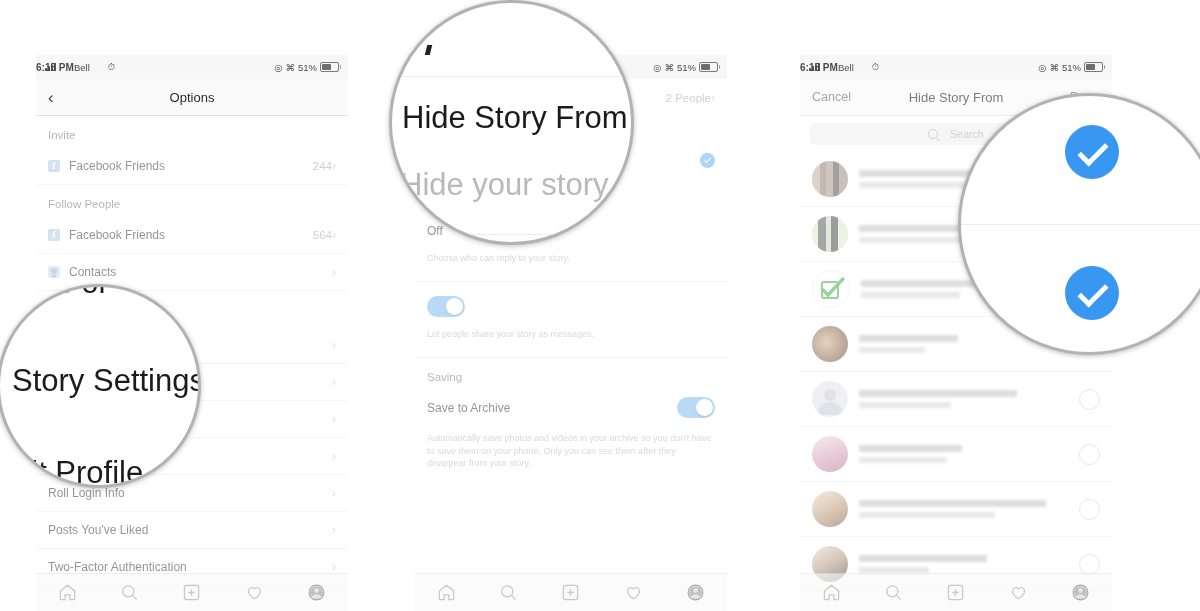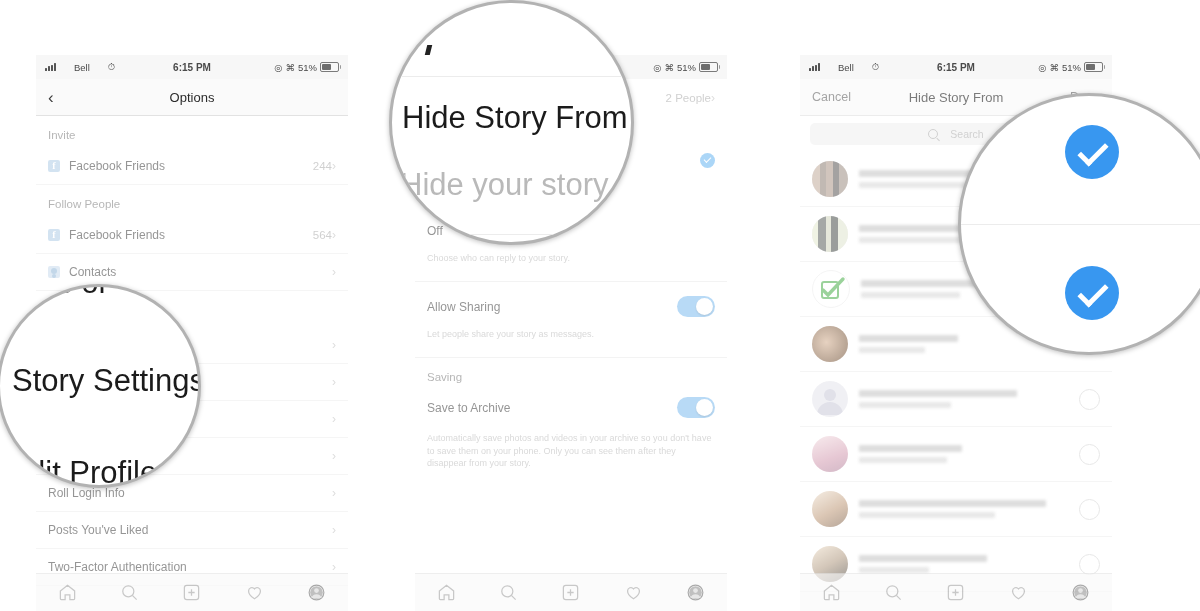--- a/index.html
+++ b/index.html
@@ -13,21 +13,21 @@
   #phone-mid{left:415px;width:312px;}
   #phone-right{left:800px;width:312px;}
 
   
   .fade{opacity:.62;}
 
   
   .statusbar{height:24px;background:#f7f7f7;display:flex;align-items:center;
              padding:0 9px;font-size:9.5px;color:#4a4a4a;position:relative;}
   .sb-left{display:flex;align-items:center;gap:18px;}
-  .sb-center{position:absolute;left:0;right:0;text-align:center;font-weight:bold;font-size:10px;}
+  .sb-center{position:absolute;left:0;right:0;text-align:left;font-weight:bold;font-size:10px;}
   .sb-right{margin-left:auto;display:flex;align-items:center;gap:3px;position:relative;z-index:2;}
   .sig{display:inline-flex;align-items:flex-end;gap:1px;height:8px;}
   .sig i{display:block;width:2px;background:#555;border-radius:.5px;}
   .sig i:nth-child(1){height:3px}.sig i:nth-child(2){height:5px}
   .sig i:nth-child(3){height:6.5px}.sig i:nth-child(4){height:8px}
   .batt{display:inline-block;width:17px;height:8px;border:1px solid #7a7a7a;border-radius:2px;position:relative;}
   .batt::after{content:"";position:absolute;right:-3px;top:2px;width:1.5px;height:4px;background:#9a9a9a;border-radius:0 1px 1px 0;}
   .batt i{position:absolute;left:1px;top:1px;bottom:1px;width:52%;background:#6e6e6e;border-radius:1px;}
 
   
@@ -262,21 +262,20 @@
     <div class="opt">
       <span class="lbl">People You Follow</span>
     </div>
     <div class="opt">
       <span class="lbl">Off</span>
     </div>
     <div class="helper">Choose who can reply to your story.</div>
 
     <div class="divider"></div>
     <div class="opt">
-      <span class="lbl">Allow Sharing</span>
       <span class="toggle on">
           <span class="knob"></span>
         </span>
     </div>
     <div class="helper">Let people share your story as messages.</div>
 
     <div class="divider"></div>
     <div class="sec-head" style="padding-top:6px">Saving</div>
     <div class="opt">
       <span class="lbl">Save to Archive</span>
@@ -476,21 +475,21 @@
           <circle cx="12" cy="9.5" r="3" fill="#d9d9d9"></circle>
           <path d="M5.5 19a6.8 6.8 0 0 1 13 0z" fill="#d9d9d9"></path>
         </svg>
       </span>
   </div>
 </div>
 
 <div class="lens" style="left:-3px;top:284px;width:204px;height:204px;">
   <div class="inner lens-txt" style="left:14px;top:-22px;">otos or</div>
   <div class="inner lens-txt" style="left:12px;top:76px;">Story Settings</div>
-  <div class="inner lens-txt" style="left:28px;top:168px;">dit Profile</div>
+  <div class="inner lens-txt" style="left:14px;top:168px;">dit Profile</div>
 </div>
 
 <div class="lens" style="left:389px;top:0px;width:245px;height:245px;">
   <div class="lens-line" style="left:0;top:73px;width:245px;"></div>
   <div class="inner" style="left:34px;top:42px;width:5px;height:10px;background:#222;transform:skewX(-14deg);"></div>
   <div class="inner lens-txt" style="left:10px;top:97px;">Hide Story From</div>
   <div class="inner lens-txt gray" style="left:8px;top:164px;">Hide your story and</div>
   <div class="inner lens-txt blue" style="left:38px;top:216px;margin-top:44px;">Every</div>
   <div class="lens-line" style="left:58px;top:231px;width:120px;"></div>
 </div>

